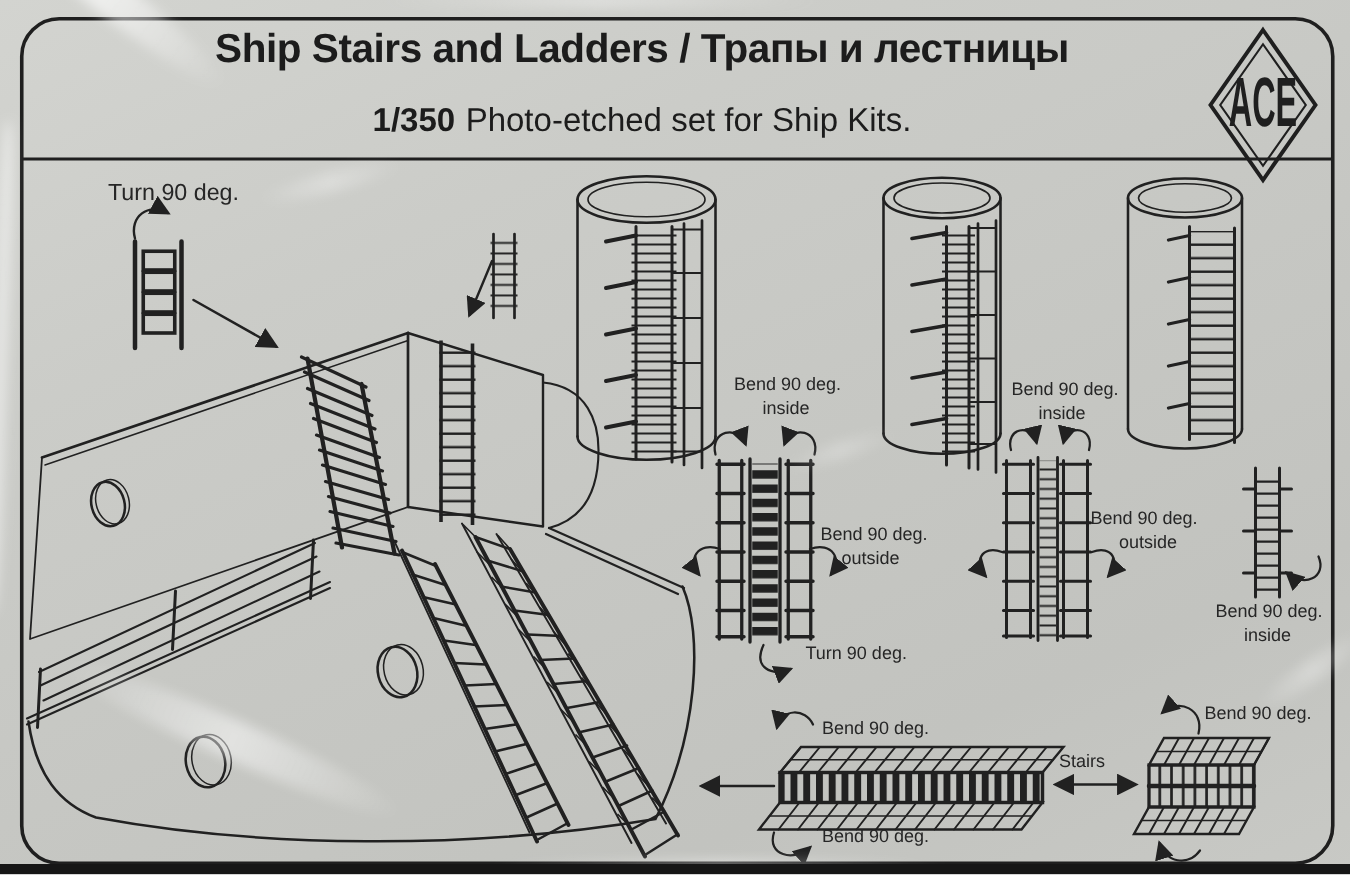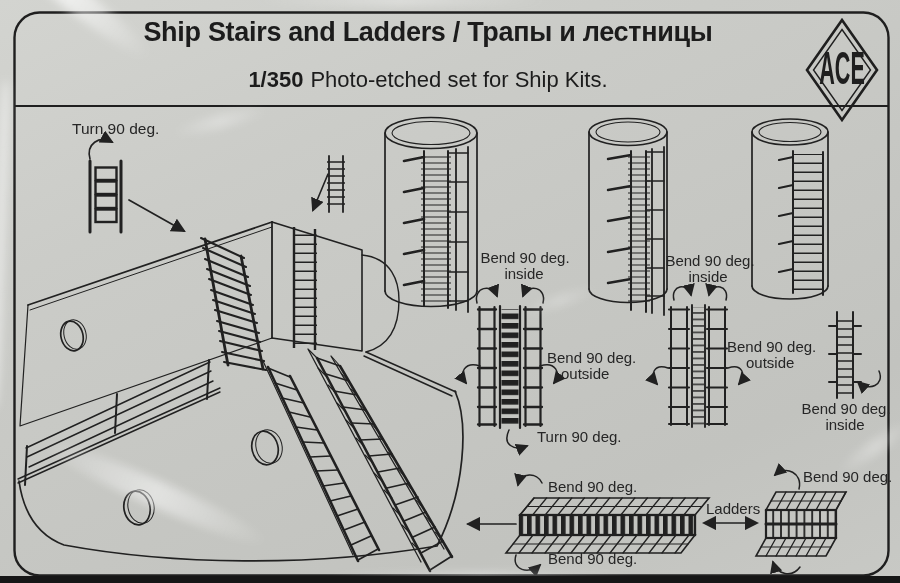--- a/index.html
+++ b/index.html
@@ -10,21 +10,21 @@
   }
   svg{position:absolute;left:0;top:0;z-index:1;}
   .shine{position:absolute;z-index:3;pointer-events:none;
     background:linear-gradient(90deg,rgba(255,255,255,0),rgba(255,255,255,.62),rgba(255,255,255,0));
     filter:blur(4px);border-radius:50%;}
   .hdr{position:absolute;left:22px;width:812px;text-align:center;color:#1c1c1c;z-index:2;white-space:nowrap;}
   .title{top:17px;font-size:27px;font-weight:bold;letter-spacing:-.3px;}
   .subtitle{top:67px;font-size:22px;}
   .subtitle .b{font-weight:bold;margin-right:7px;}
   .catalog{top:80px;font-size:19px;}
-  .lbl{position:absolute;z-index:2;font-size:15px;line-height:1.1;color:#262626;white-space:nowrap;}
+  .lbl{position:absolute;z-index:2;font-size:12px;line-height:1.1;color:#262626;white-space:nowrap;}
   .ctr{transform:translateX(-50%);}
   #band{position:absolute;left:0;bottom:0;width:900px;height:7px;background:#161616;z-index:4;}
 </style>
 </head>
 <body>
 
 <div id="photo">
 
   <div class="hdr title">Ship Stairs and Ladders /  Трапы и лестницы</div>
   <div class="hdr subtitle">
@@ -39,21 +39,21 @@
   <div class="lbl" style="left:537px;top:429px">Turn 90 deg.</div>
   <div class="lbl ctr" style="left:710px;top:253px">Bend 90 deg.</div>
   <div class="lbl ctr" style="left:708px;top:269px">inside</div>
   <div class="lbl" style="left:727px;top:339px">Bend 90 deg.</div>
   <div class="lbl" style="left:746px;top:355px">outside</div>
   <div class="lbl ctr" style="left:846px;top:401px">Bend 90 deg.</div>
   <div class="lbl ctr" style="left:845px;top:417px">inside</div>
   <div class="lbl" style="left:548px;top:479px">Bend 90 deg.</div>
   <div class="lbl" style="left:548px;top:551px">Bend 90 deg.</div>
   <div class="lbl" style="left:803px;top:469px">Bend 90 deg.</div>
-  <div class="lbl" style="left:706px;top:501px">Ladders</div>
+  <div class="lbl" style="left:706px;top:501px">Stairs</div>
 
   <svg width="900" height="583" viewBox="0 0 900 583">
     <defs>
       <marker id="ah" viewBox="0 0 10 10" refX="8.5" refY="5" markerWidth="8.5" markerHeight="8.5" orient="auto-start-reverse">
         <path d="M0,0L10,5L0,10Z" fill="#212121"></path>
       </marker>
       <pattern id="rg6" width="60" height="6" patternUnits="userSpaceOnUse">
           <path d="M0,1H60" stroke="#212121" stroke-width="1.2"></path>
         </pattern>
       <pattern id="rg65" width="60" height="6.5" patternUnits="userSpaceOnUse">

